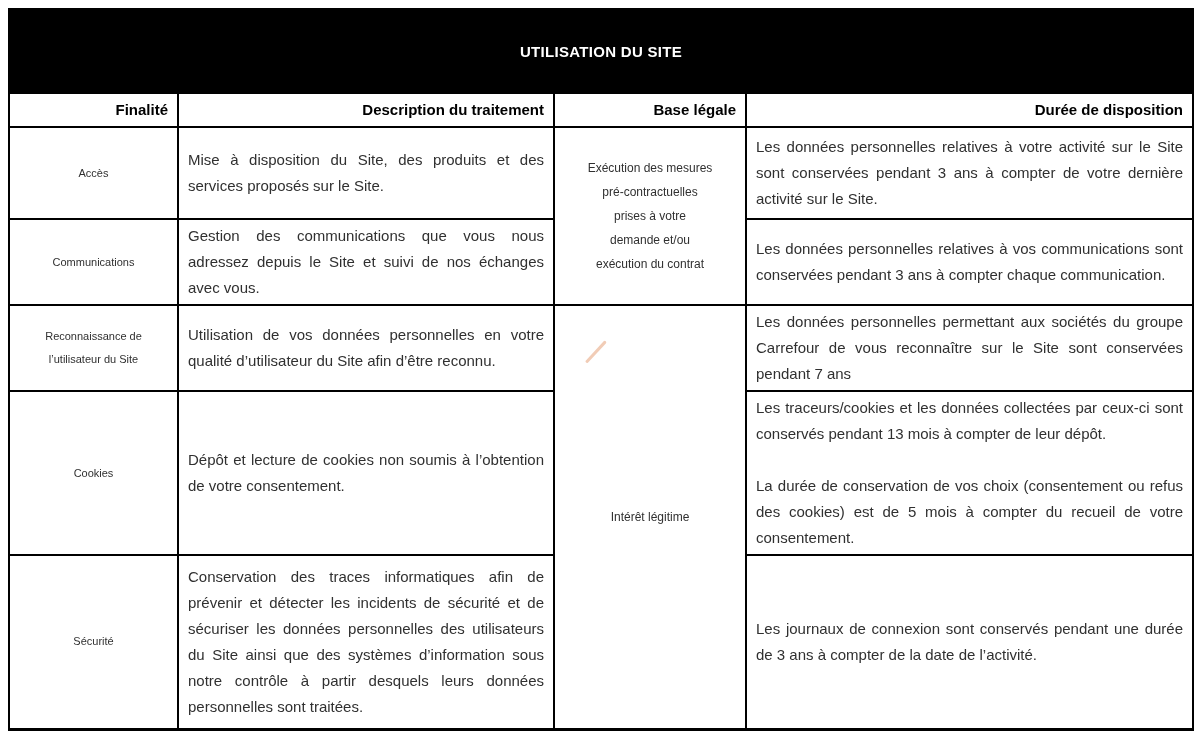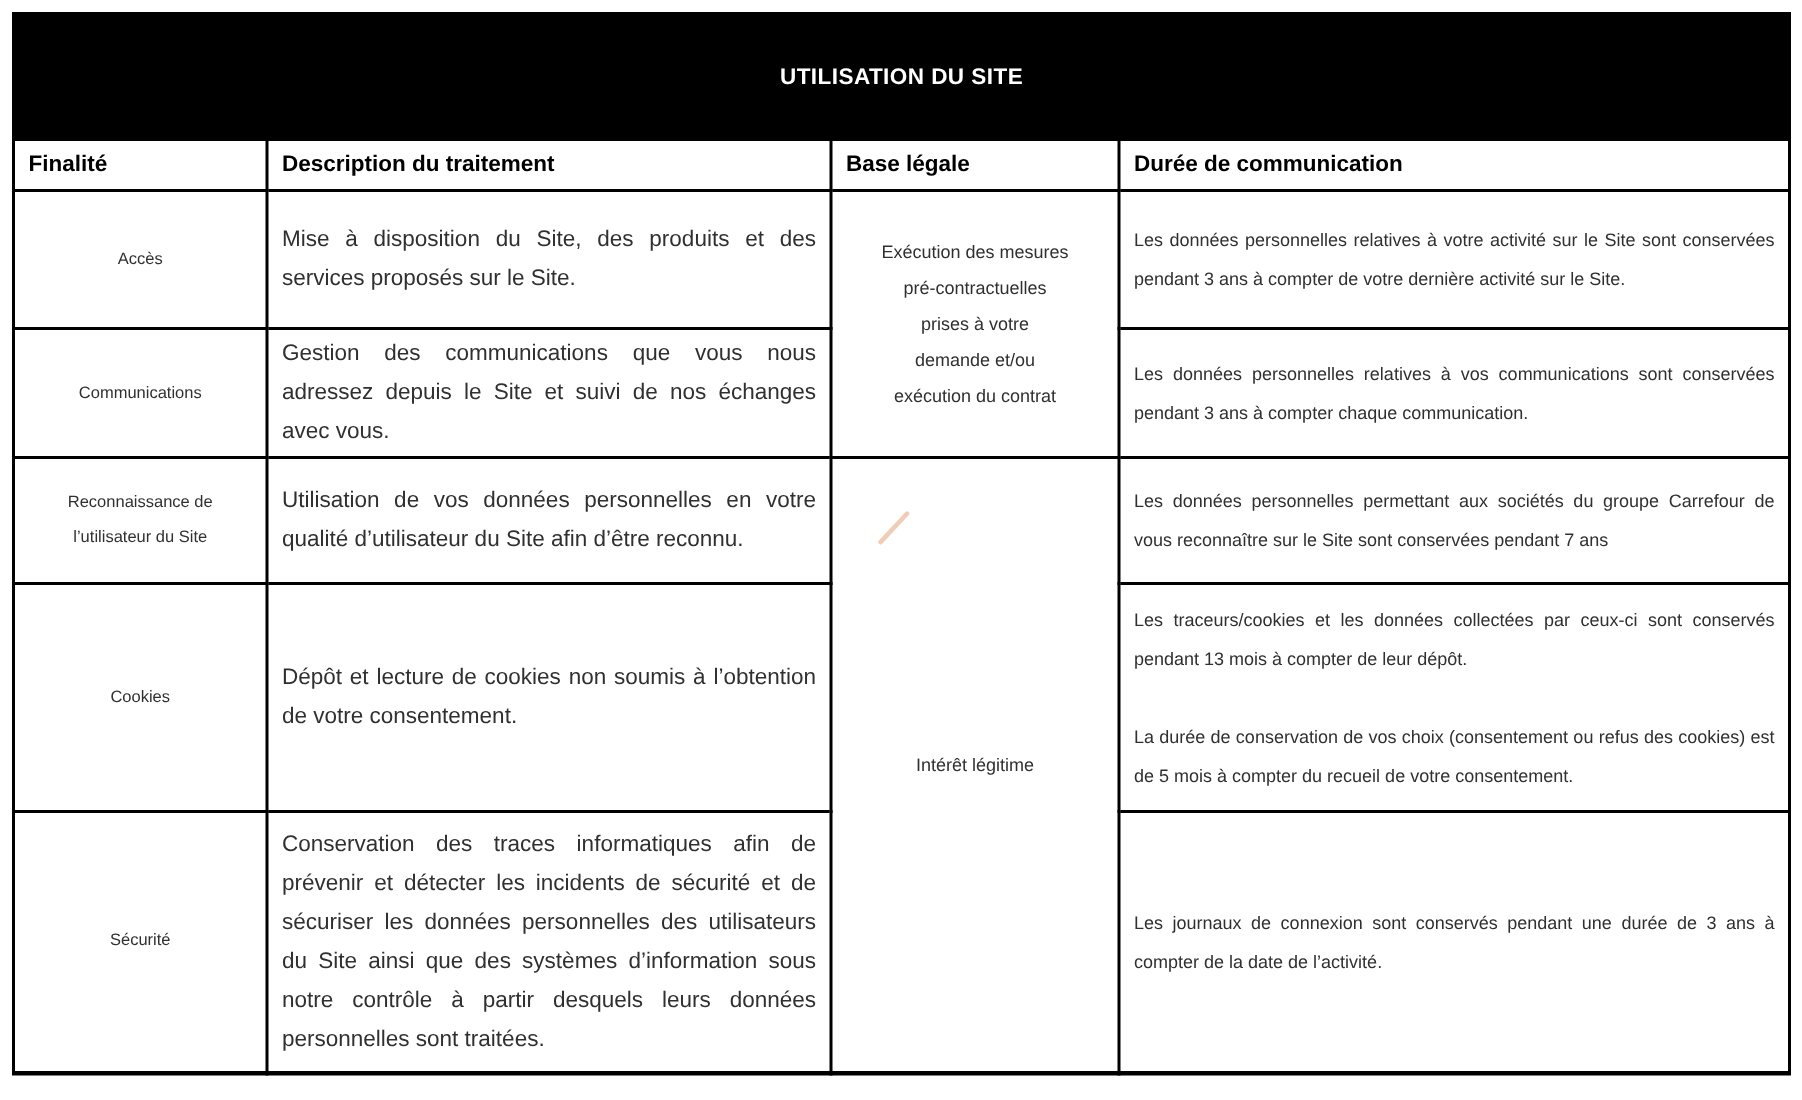--- a/index.html
+++ b/index.html
@@ -51,21 +51,21 @@
 
   .title-cell {
     text-align: center;
     font-weight: bold;
     font-size: 15px;
     letter-spacing: 0.3px;
   }
   th.head-cell {
     font-size: 15px;
     font-weight: bold;
-    text-align: left;
+    text-align: right;
     color: #000;
     line-height: 18px;
   }
   td.c-finalite {
     font-size: 11px;
     text-align: center;
     line-height: 23px;
   }
   td.c-desc {
     font-size: 15px;
@@ -76,21 +76,21 @@
     font-size: 12px;
     text-align: center;
     line-height: 24px;
     white-space: pre-line;
     position: relative;
   }
   td.c-base.legitimate {
     white-space: normal;
   }
   td.c-duree {
-    font-size: 12px;
+    font-size: 15px;
     text-align: justify;
     line-height: 26px;
   }
   td.c-duree p {
     margin: 0;
   }
   td.c-duree p.p2 {
     margin-top: 26px;
   }
   .pen-mark {
@@ -117,21 +117,21 @@
       <col class="col-duree">
     </colgroup>
     <tbody>
       <tr class="row-title">
         <td colspan="4" class="title-cell" style="background-color: rgb(0, 0, 0); color: rgb(255, 255, 255);">UTILISATION DU SITE</td>
       </tr>
       <tr class="row-head">
         <th class="head-cell">Finalité</th>
         <th class="head-cell">Description du traitement</th>
         <th class="head-cell">Base légale</th>
-        <th class="head-cell">Durée de communication</th>
+        <th class="head-cell">Durée de disposition</th>
       </tr>
 
       <tr class="row-r1">
         <td class="c-finalite">Accès</td>
         <td class="c-desc">Mise à disposition du Site, des produits et des services proposés sur le Site.</td>
         <td class="c-base" rowspan="2">Exécution des mesures
 pré-contractuelles
 prises à votre
 demande et/ou
 exécution du contrat</td>

